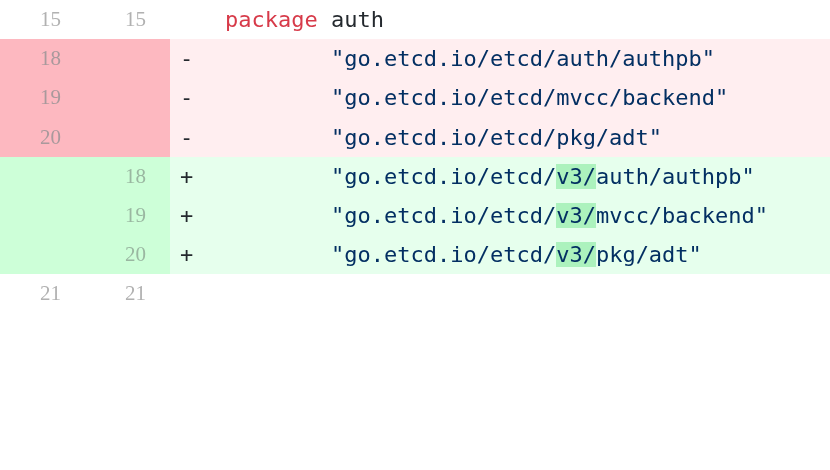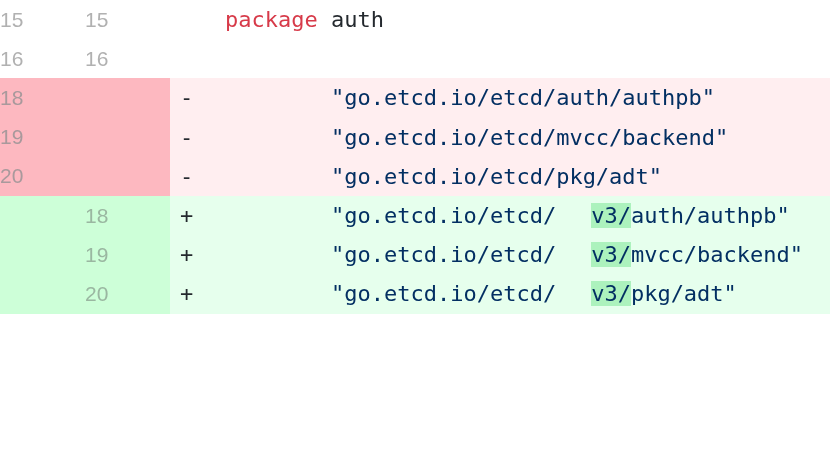--- a/index.html
+++ b/index.html
@@ -16,24 +16,24 @@
   .diff-table {
     width: 830px;
     border-collapse: collapse;
     table-layout: fixed;
   }
   .diff-row {
     height: 39.2px;
   }
   .ln {
     width: 85px;
-    font-family: Liberation Sans, sans-serif;
+    font-family: Liberation Serif, serif;
     font-size: 21px;
     color: #b1b1b1;
-    text-align: left;
+    text-align: right;
     padding: 0 24px 0 0;
     vertical-align: middle;
     box-sizing: border-box;
     user-select: none;
     white-space: nowrap;
   }
   .ln-old { width: 85px; }
   .ln-new { width: 85px; }
 
   .marker {
@@ -67,38 +67,32 @@
   .row-del .code { background: #ffeef0; }
 
   
   .row-add .ln { background: #cdffd8; color: #9ab7a1; }
   .row-add .marker,
   .row-add .code { background: #e6ffed; }
 
   .tok-kw   { color: #d73a49; }
   .tok-str  { color: #032f62; }
   .tok-plain{ color: #24292e; }
-  .tok-hl   { background: #acf2bd; margin-left: 35px; }
+  .tok-hl   { background: #acf2bd; }
 </style>
 </head>
 <body>
 
 <table class="diff-table">
   <tbody>
       <tr class="diff-row row-context">
         <td class="ln ln-old">15</td>
         <td class="ln ln-new">15</td>
         <td class="marker"></td>
         <td class="code"><span class="tok-kw">package</span><span class="tok-plain"> </span><span class="tok-plain">auth</span></td>
-      </tr>
-      <tr class="diff-row row-context">
-        <td class="ln ln-old">16</td>
-        <td class="ln ln-new">16</td>
-        <td class="marker"></td>
-        <td class="code"></td>
       </tr>
       <tr class="diff-row row-del">
         <td class="ln ln-old">18</td>
         <td class="ln ln-new"></td>
         <td class="marker">-</td>
         <td class="code"><span>	</span><span class="tok-str">"go.etcd.io/etcd/auth/authpb"</span></td>
       </tr>
       <tr class="diff-row row-del">
         <td class="ln ln-old">19</td>
         <td class="ln ln-new"></td>
@@ -122,14 +116,20 @@
         <td class="ln ln-new">19</td>
         <td class="marker">+</td>
         <td class="code"><span>	</span><span class="tok-str">"go.etcd.io/etcd/</span><span class="tok-str tok-hl">v3/</span><span class="tok-str">mvcc/backend"</span></td>
       </tr>
       <tr class="diff-row row-add">
         <td class="ln ln-old"></td>
         <td class="ln ln-new">20</td>
         <td class="marker">+</td>
         <td class="code"><span>	</span><span class="tok-str">"go.etcd.io/etcd/</span><span class="tok-str tok-hl">v3/</span><span class="tok-str">pkg/adt"</span></td>
       </tr>
+      <tr class="diff-row row-context">
+        <td class="ln ln-old">21</td>
+        <td class="ln ln-new">21</td>
+        <td class="marker"></td>
+        <td class="code"></td>
+      </tr>
     </tbody>
 </table>
 
 </body></html>

